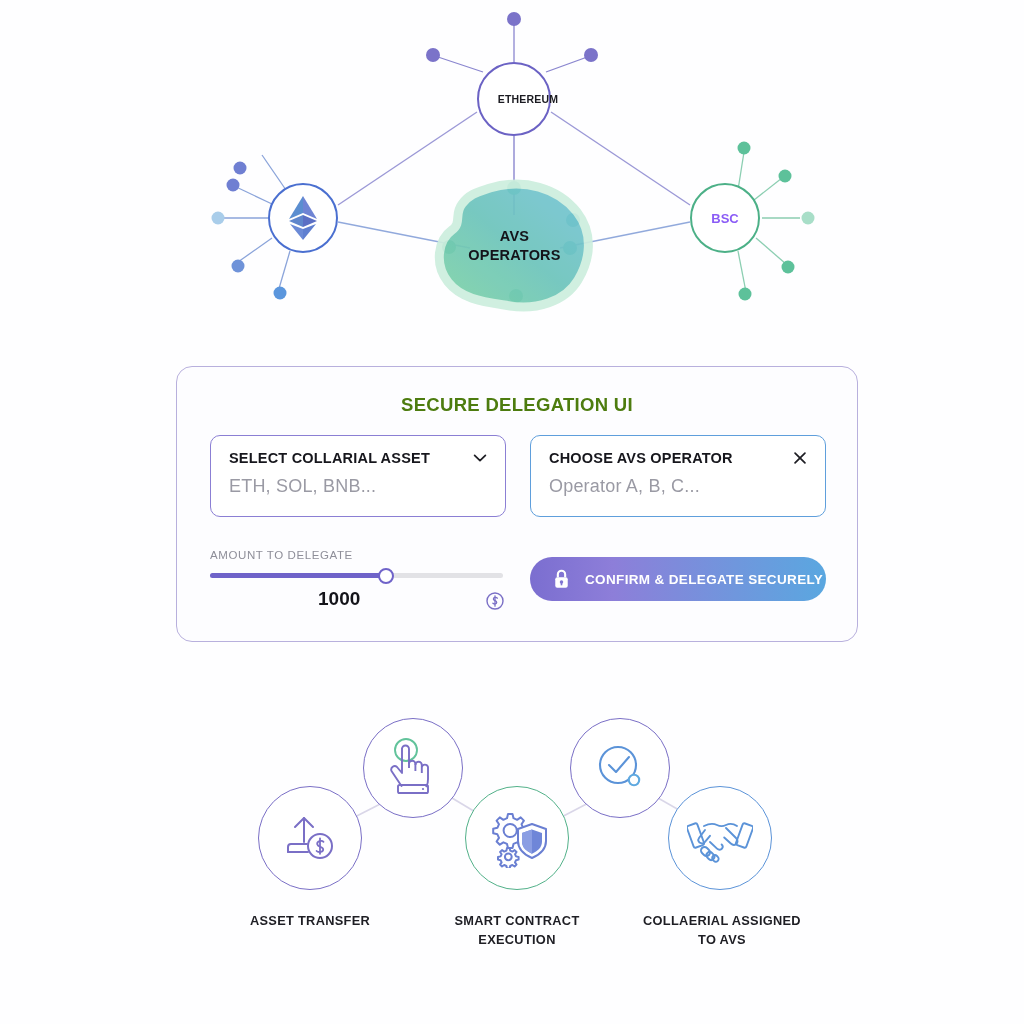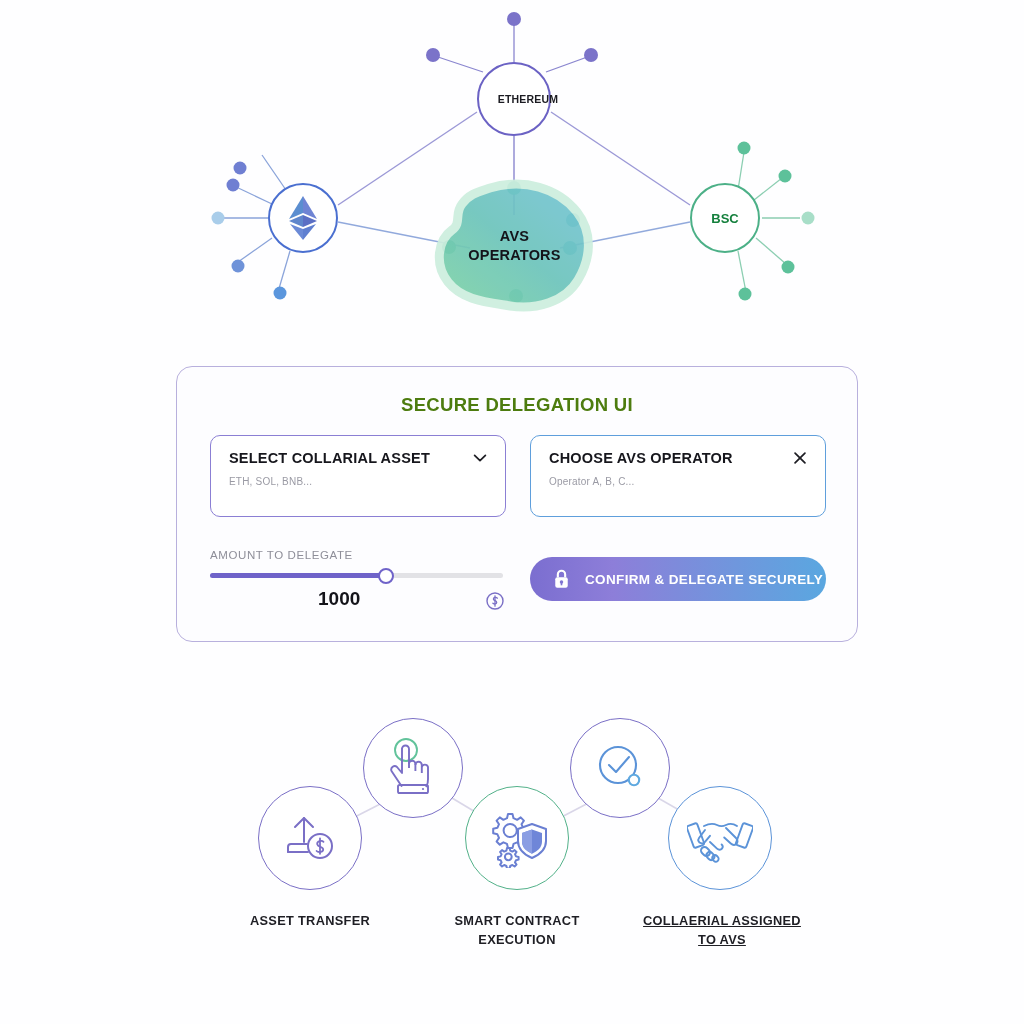--- a/index.html
+++ b/index.html
@@ -20,41 +20,41 @@
           background: #ffffff; }
 
   .node-eth-name { left: 477px; top: 62px; width: 74px; height: 74px;
                    border: 2.5px solid #6b62c4; }
   .node-eth-name span { font-size: 10.5px; font-weight: 700; color:#1b1b21; letter-spacing: .2px; padding-left: 28px; }
 
   .node-ethlogo { left: 268px; top: 183px; width: 70px; height: 70px;
                   border: 2.5px solid #4a6fd0; }
   .node-bsc { left: 690px; top: 183px; width: 70px; height: 70px;
               border: 2.5px solid #4cb087; }
-  .node-bsc span { font-size: 13px; font-weight: 700; color:#15803d; }
+  .node-bsc span { font-size: 13px; font-weight: 700; color:#8b5cf6; }
 
   .blob-wrap { position:absolute; left: 432px; top: 178px; width: 165px; height: 135px; }
   .blob-label { position: absolute; left: 0; top: 0; width: 165px; height: 135px;
                 display:flex; flex-direction:column; align-items:center; justify-content:center;
                 font-size: 14.5px; font-weight: 700; color:#14141a; line-height: 1.25;
                 letter-spacing: .2px; text-align:center; }
 
   
   .card { position: absolute; left: 176px; top: 366px; width: 682px; height: 276px;
           background: #fdfdff; border: 1.6px solid #b8b0dd; border-radius: 16px; }
   .card-title { text-align: center; margin-top: 27px; font-size: 18.5px;
                 font-weight: 700; color: #4d7c0f; letter-spacing: .3px; }
 
   .fields { position:absolute; left: 33px; top: 68px; width: 616px; display: flex; gap: 24px; }
   .field { width: 296px; height: 82px; background: #ffffff; border-radius: 10px;
            padding: 14px 3px 0 18px; position: relative; }
   .field-purple { border: 1.6px solid #8b7fd4; }
   .field-blue   { border: 1.6px solid #5f9fdc; }
   .field-title { font-size: 14.5px; font-weight: 700; color: #16161c; letter-spacing: .2px; }
-  .field-ph { font-size: 10px; color: #9a9aa4; margin-top: 10px; letter-spacing: .2px; }
+  .field-ph { font-size: 18px; color: #9a9aa4; margin-top: 10px; letter-spacing: .2px; }
   .field-icon { position: absolute; right: 16px; top: 13px; width: 18px; height: 18px; }
 
   .slider-block { position: absolute; left: 33px; top: 182px; width: 295px; }
   .slider-label { font-size: 11.5px; color: #8e8e99; letter-spacing: .6px; }
   .track { position: relative; margin-top: 12px; height: 5px; width: 293px;
            background: #e2e2e6; border-radius: 3px; }
   .track-fill { position: absolute; left:0; top:0; height: 5px; width: 60%;
                 background: #6f63c9; border-radius: 3px; }
   .thumb { position: absolute; left: 60%; top: 50%; width: 16px; height: 16px;
            margin-left: -8px; margin-top: -8px; border-radius: 50%;
@@ -312,19 +312,19 @@
       </svg>
     </div>
 
     <div class="step-label" style="left:200px; top:222px; width:220px;">ASSET TRANSFER</div>
 
     <div class="step-label" style="left:407px; top:222px; width:220px;">
       <div>SMART CONTRACT</div>
       <div>EXECUTION</div>
     </div>
 
-    <div class="step-label" style="left:612px; top:222px; width:220px;text-decoration:underline;">
+    <div class="step-label" style="left:612px; top:222px; width:220px;">
       <div>COLLAERIAL ASSIGNED</div>
       <div>TO AVS</div>
     </div>
   </div>
 
 </div>
 
 </body></html>

